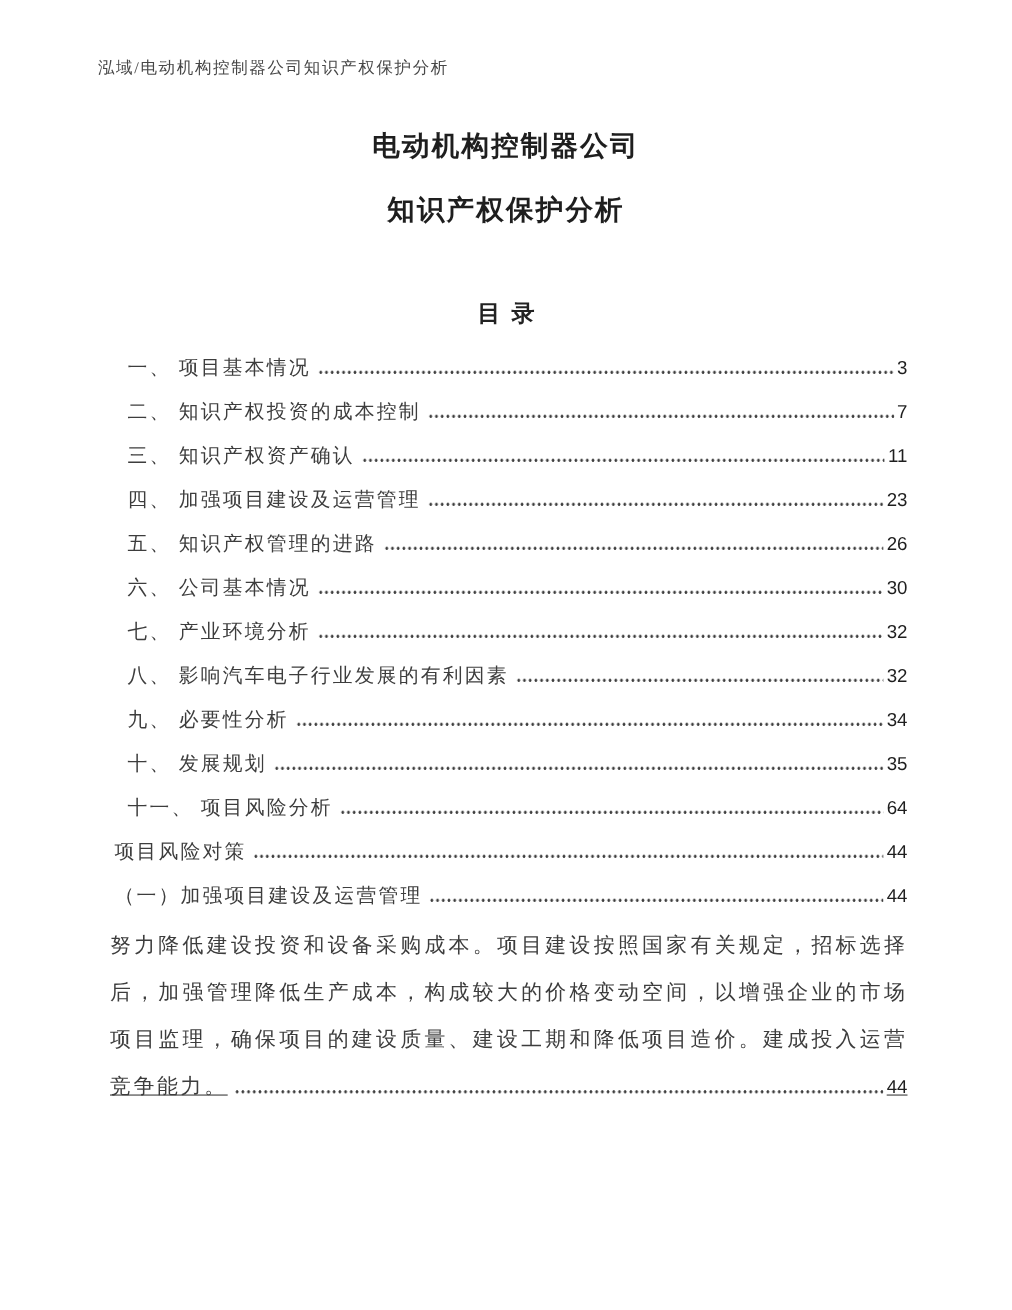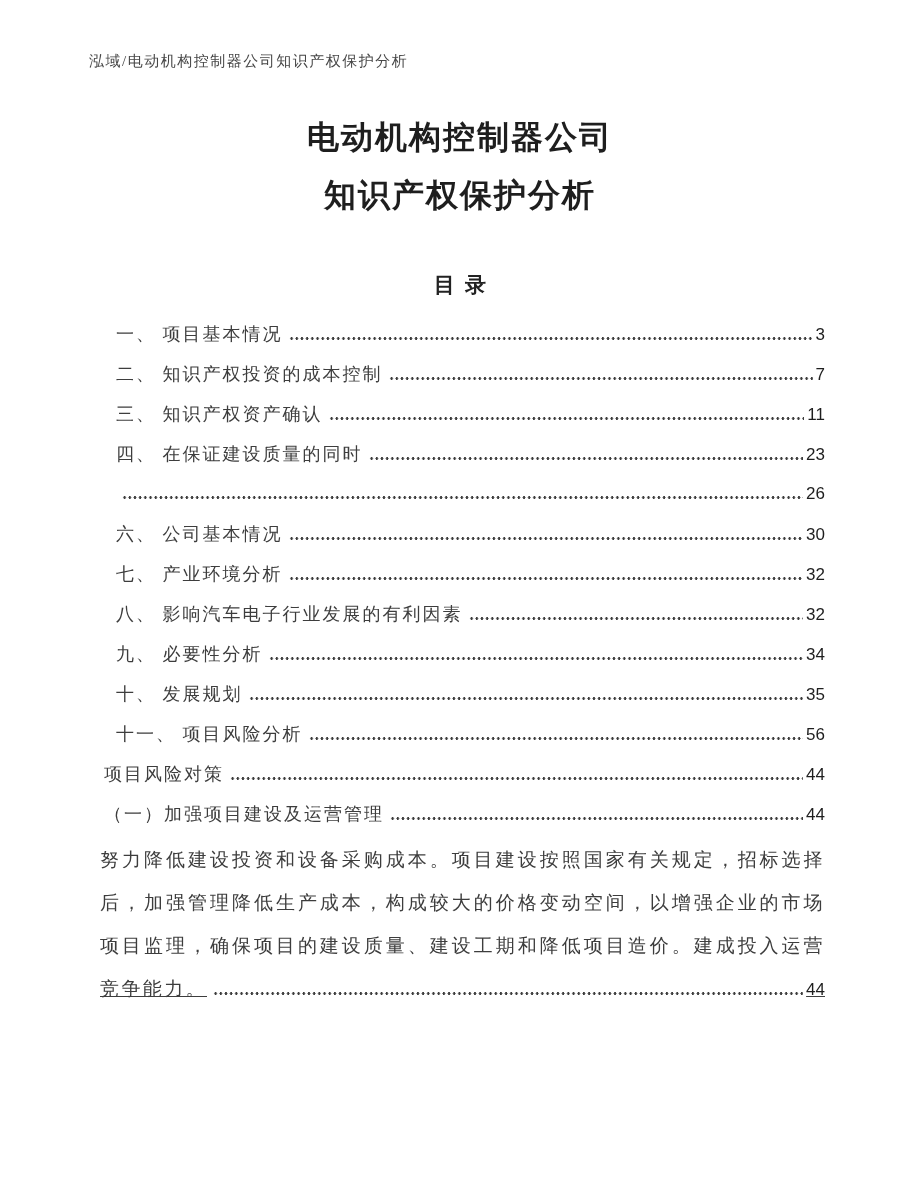--- a/index.html
+++ b/index.html
@@ -10,21 +10,21 @@
     font-family:"Liberation Serif","DejaVu Serif",serif;
     color:#3d3d3d;
   }
   .doc-header {
     position:absolute; left:77px; top:52px;
     font-size:15px; letter-spacing:1.5px; color:#474747;margin-left:12px;
   }
   .title {
     position:absolute; left:0; width:920px; text-align:center;
     font-family:"Liberation Sans","DejaVu Sans",sans-serif;
-    font-weight:700; color:#1e1e1e; font-size:32px; letter-spacing:2px;
+    font-weight:700; color:#1e1e1e; font-size:25px; letter-spacing:2px;
   }
   .title-1 { top:116px; }
   .title-2 { top:174px; }
   .toc-heading {
     position:absolute; top:271px; left:0; width:920px; text-align:center;
     font-weight:700; font-size:21px; letter-spacing:10px; text-indent:10px;
     color:#222222;
   }
   .toc { position:absolute; top:314px; left:100px; width:725px; }
   .toc-row {
@@ -70,25 +70,26 @@
         <span class="toc-label">二、 知识产权投资的成本控制</span>
         <span class="leader"></span>
         <span class="toc-page">7</span>
       </div>
       <div class="toc-row lvl1">
         <span class="toc-label">三、 知识产权资产确认</span>
         <span class="leader"></span>
         <span class="toc-page">11</span>
       </div>
       <div class="toc-row lvl1">
-        <span class="toc-label">四、 在保证建设质量的同时</span>
+        <span class="toc-label">四、 加强项目建设及运营管理</span>
         <span class="leader"></span>
         <span class="toc-page">23</span>
       </div>
       <div class="toc-row lvl1">
+        <span class="toc-label">五、 知识产权管理的进路</span>
         <span class="leader"></span>
         <span class="toc-page">26</span>
       </div>
       <div class="toc-row lvl1">
         <span class="toc-label">六、 公司基本情况</span>
         <span class="leader"></span>
         <span class="toc-page">30</span>
       </div>
       <div class="toc-row lvl1">
         <span class="toc-label">七、 产业环境分析</span>
@@ -106,21 +107,21 @@
         <span class="toc-page">34</span>
       </div>
       <div class="toc-row lvl1">
         <span class="toc-label">十、 发展规划</span>
         <span class="leader"></span>
         <span class="toc-page">35</span>
       </div>
       <div class="toc-row lvl1">
         <span class="toc-label">十一、 项目风险分析</span>
         <span class="leader"></span>
-        <span class="toc-page">56</span>
+        <span class="toc-page">64</span>
       </div>
       <div class="toc-row lvl0">
         <span class="toc-label">项目风险对策</span>
         <span class="leader"></span>
         <span class="toc-page">44</span>
       </div>
       <div class="toc-row lvl0">
         <span class="toc-label">（一）加强项目建设及运营管理</span>
         <span class="leader"></span>
         <span class="toc-page">44</span>

